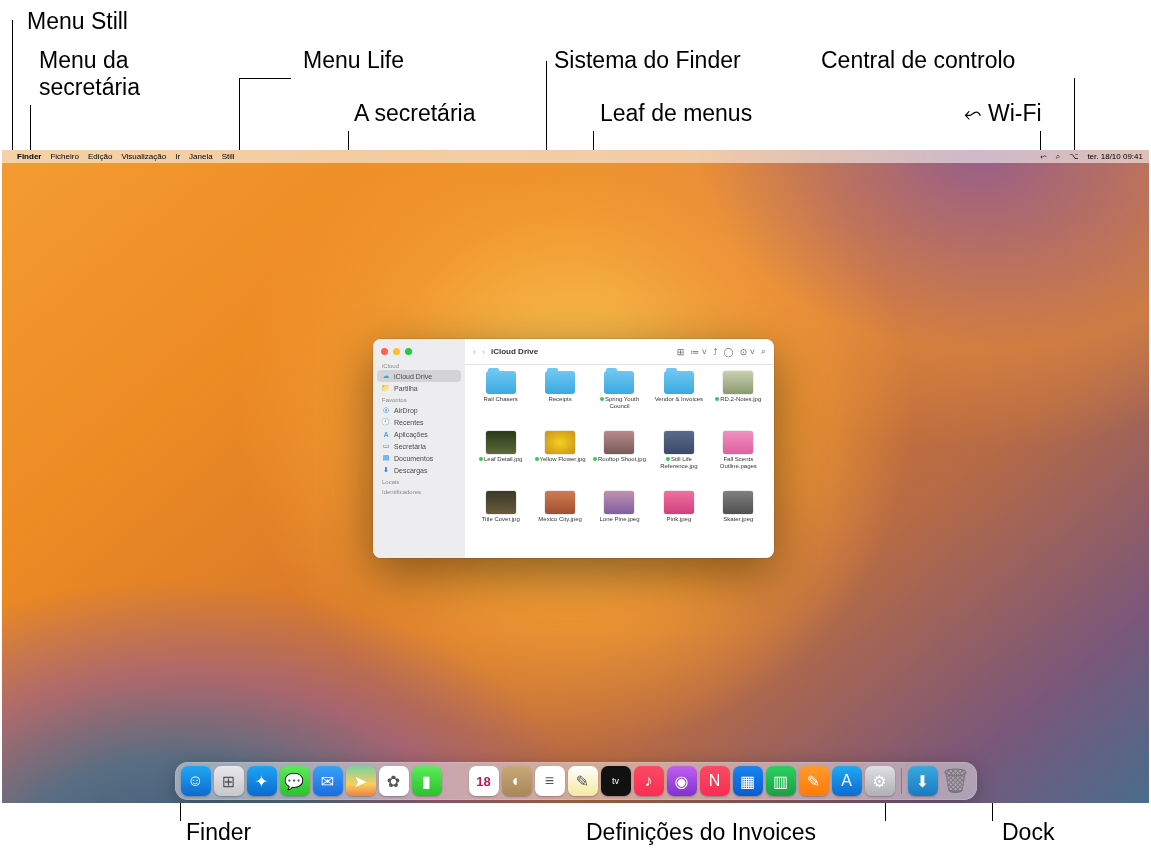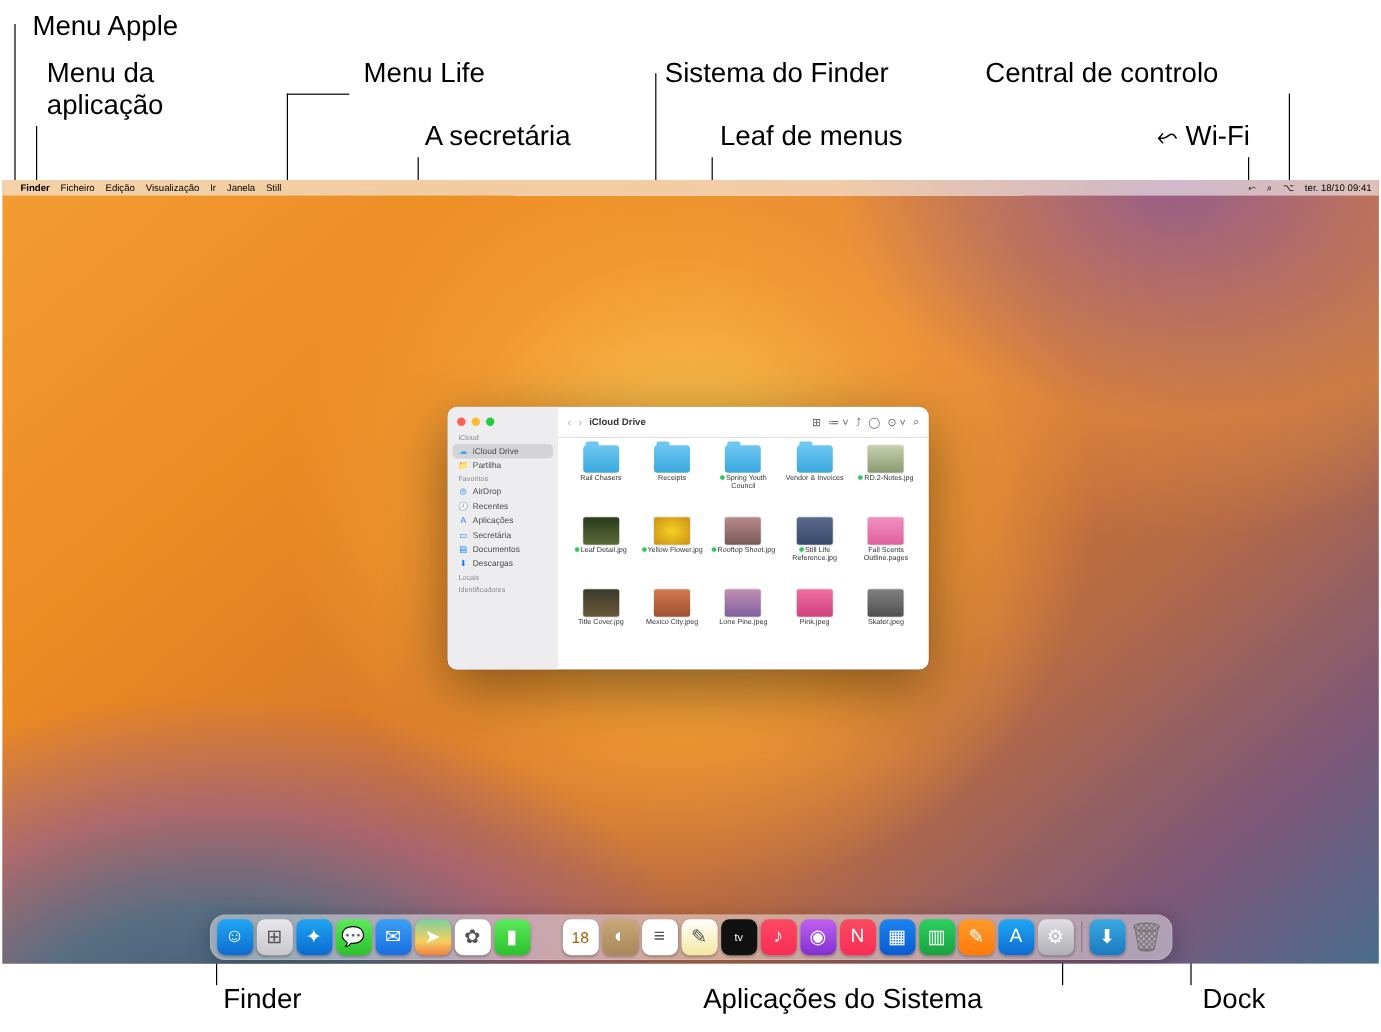--- a/index.html
+++ b/index.html
@@ -149,31 +149,31 @@
   }
   .dock-sep { width:1px; height:26px; background: rgba(0,0,0,0.25); margin: 0 3px; }
 
   
   .c-blue{color:#0a84ff}.c-cyan{color:#32ade6}
 
 </style>
 </head>
 <body>
 
-<div class="callout" style="left:27px;top:8px">Menu Apple</div>
+<div class="callout" style="left:27px;top:8px">Menu Still</div>
 <div class="callout" style="left:39px;top:47px;white-space:pre-line">Menu da
-aplicação</div>
+secretária</div>
 <div class="callout" style="left:303px;top:47px">Menu Life</div>
 <div class="callout" style="left:354px;top:100px">A secretária</div>
 <div class="callout" style="left:554px;top:47px">Sistema do Finder</div>
 <div class="callout" style="left:600px;top:100px">Leaf de menus</div>
 <div class="callout" style="left:821px;top:47px">Central de controlo</div>
 <div class="callout" style="left:964px;top:100px"><span style="font-size:22px">⬿</span> <span>Wi-Fi</span></div>
 <div class="callout" style="left:186px;top:819px">Finder</div>
-<div class="callout" style="left:586px;top:819px">Aplicações do Sistema</div>
+<div class="callout" style="left:586px;top:819px">Definições do Invoices</div>
 <div class="callout" style="left:1002px;top:819px">Dock</div>
 
 <div class="callout-line" style="left:12px;top:20px;width:1px;height:132px"></div>
 <div class="callout-line" style="left:30px;top:105px;width:1px;height:47px"></div>
 <div class="callout-line" style="left:239px;top:78px;width:52px;height:1px"></div>
 <div class="callout-line" style="left:239px;top:78px;width:1px;height:75px"></div>
 <div class="callout-line" style="left:348px;top:131px;width:1px;height:70px"></div>
 <div class="callout-line" style="left:546px;top:61px;width:1px;height:275px"></div>
 <div class="callout-line" style="left:593px;top:131px;width:1px;height:22px"></div>
 <div class="callout-line" style="left:1074px;top:78px;width:1px;height:76px"></div>
@@ -332,21 +332,21 @@
   <div class="dock-wrap">
     <div class="dock" id="dock">
         <div class="dock-ico" style="background: linear-gradient(rgb(31, 168, 244), rgb(13, 107, 207));">☺</div>
         <div class="dock-ico" style="background: linear-gradient(rgb(232, 232, 236), rgb(200, 200, 204)); color: rgb(85, 85, 85);">⊞</div>
         <div class="dock-ico" style="background: linear-gradient(rgb(30, 164, 242), rgb(11, 107, 208));">✦</div>
         <div class="dock-ico" style="background: linear-gradient(rgb(91, 234, 91), rgb(43, 194, 43));">💬</div>
         <div class="dock-ico" style="background: linear-gradient(rgb(58, 160, 245), rgb(26, 109, 224));">✉︎</div>
         <div class="dock-ico" style="background: linear-gradient(rgb(122, 208, 160), rgb(245, 208, 96) 60%, rgb(240, 128, 64));">➤</div>
         <div class="dock-ico" style="background: rgb(255, 255, 255); color: rgb(85, 85, 85);">✿</div>
         <div class="dock-ico" style="background: linear-gradient(rgb(91, 234, 91), rgb(43, 194, 43));">▮</div>
-        <div class="dock-ico" style="background: rgb(255, 255, 255); color: #a16207; font-size: 13px; font-weight: 400; margin-left: 24px;">18</div>
+        <div class="dock-ico" style="background: rgb(255, 255, 255); color: #be185d; font-size: 13px; font-weight: 700; margin-left: 24px;">18</div>
         <div class="dock-ico" style="background: linear-gradient(rgb(200, 168, 120), rgb(168, 136, 88));">◐</div>
         <div class="dock-ico" style="background: rgb(255, 255, 255); color: rgb(85, 85, 85);">≡</div>
         <div class="dock-ico" style="background: linear-gradient(rgb(255, 255, 255), rgb(245, 232, 160)); color: rgb(85, 85, 85);">✎</div>
         <div class="dock-ico" style="background: rgb(17, 17, 17); font-size: 9px;">tv</div>
         <div class="dock-ico" style="background: linear-gradient(rgb(251, 74, 98), rgb(250, 45, 85));">♪</div>
         <div class="dock-ico" style="background: linear-gradient(rgb(192, 96, 240), rgb(128, 48, 208));">◉</div>
         <div class="dock-ico" style="background: linear-gradient(rgb(251, 74, 98), rgb(250, 45, 85));">N</div>
         <div class="dock-ico" style="background: linear-gradient(rgb(26, 132, 240), rgb(10, 92, 208));">▦</div>
         <div class="dock-ico" style="background: linear-gradient(rgb(43, 208, 96), rgb(26, 160, 64));">▥</div>
         <div class="dock-ico" style="background: linear-gradient(rgb(255, 154, 42), rgb(255, 122, 10));">✎</div>

